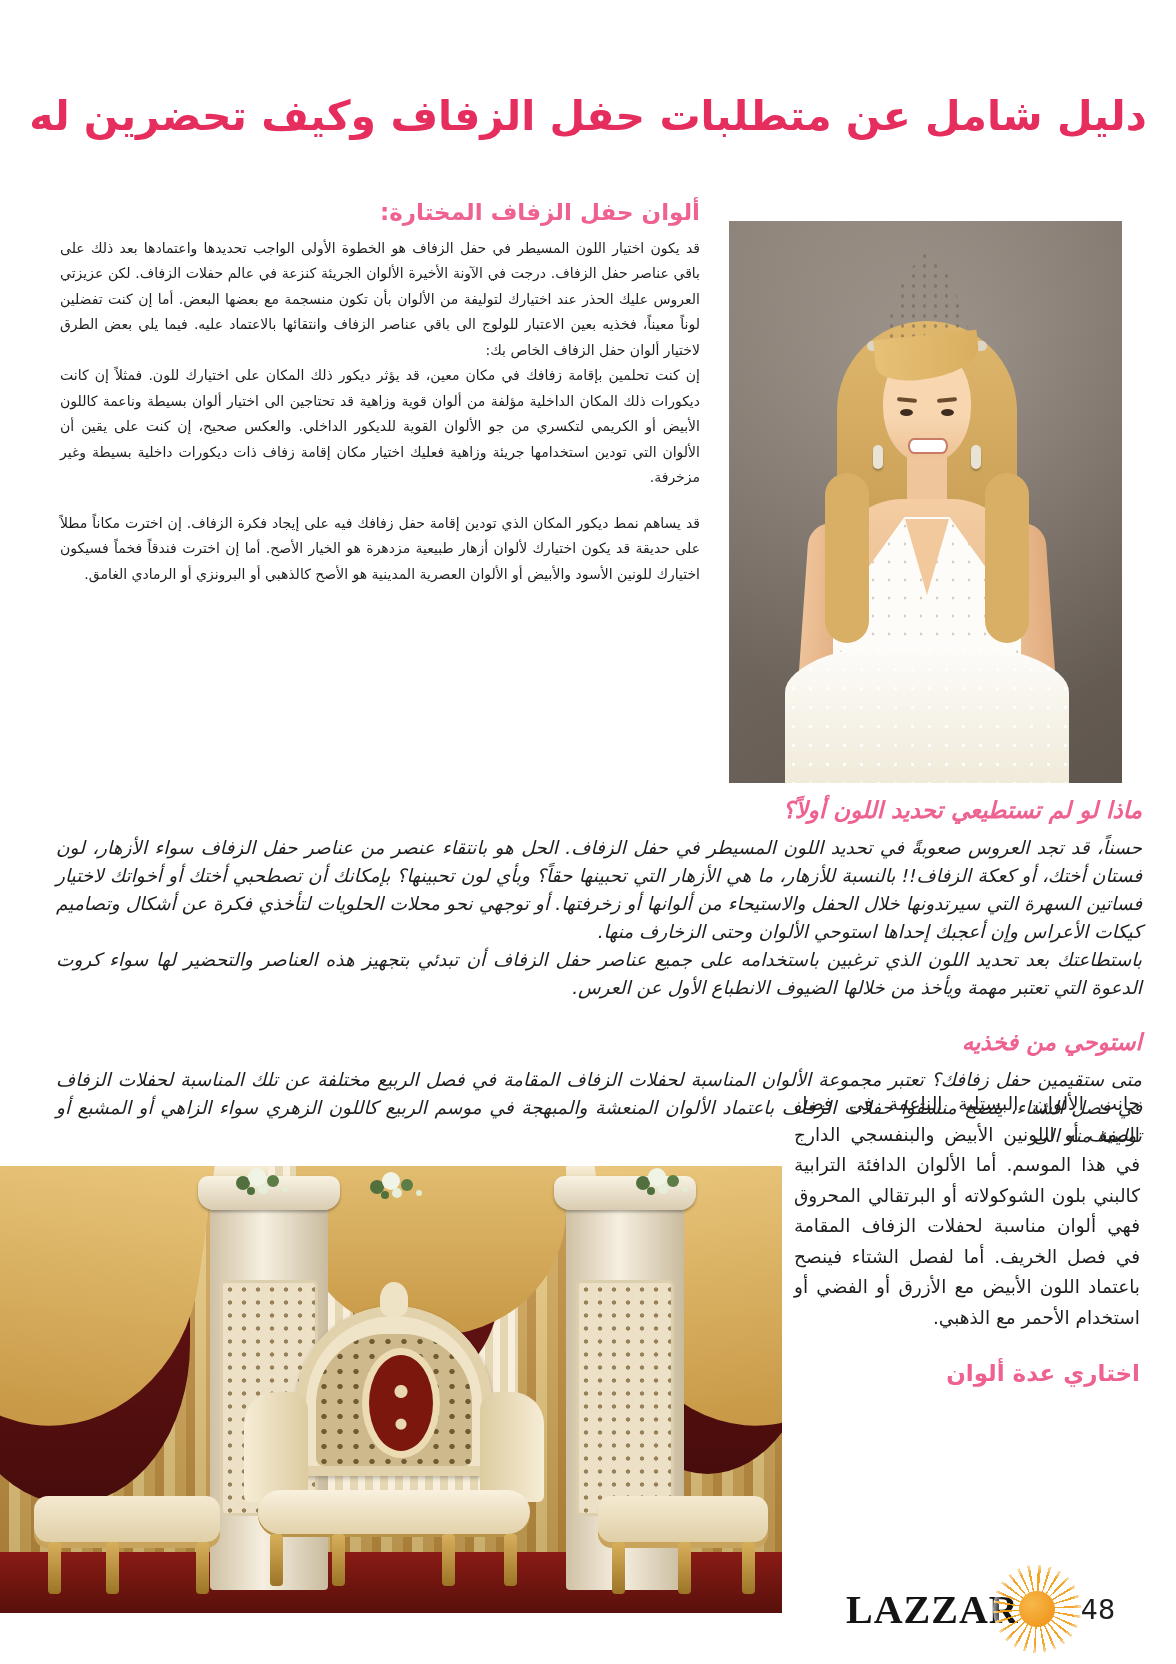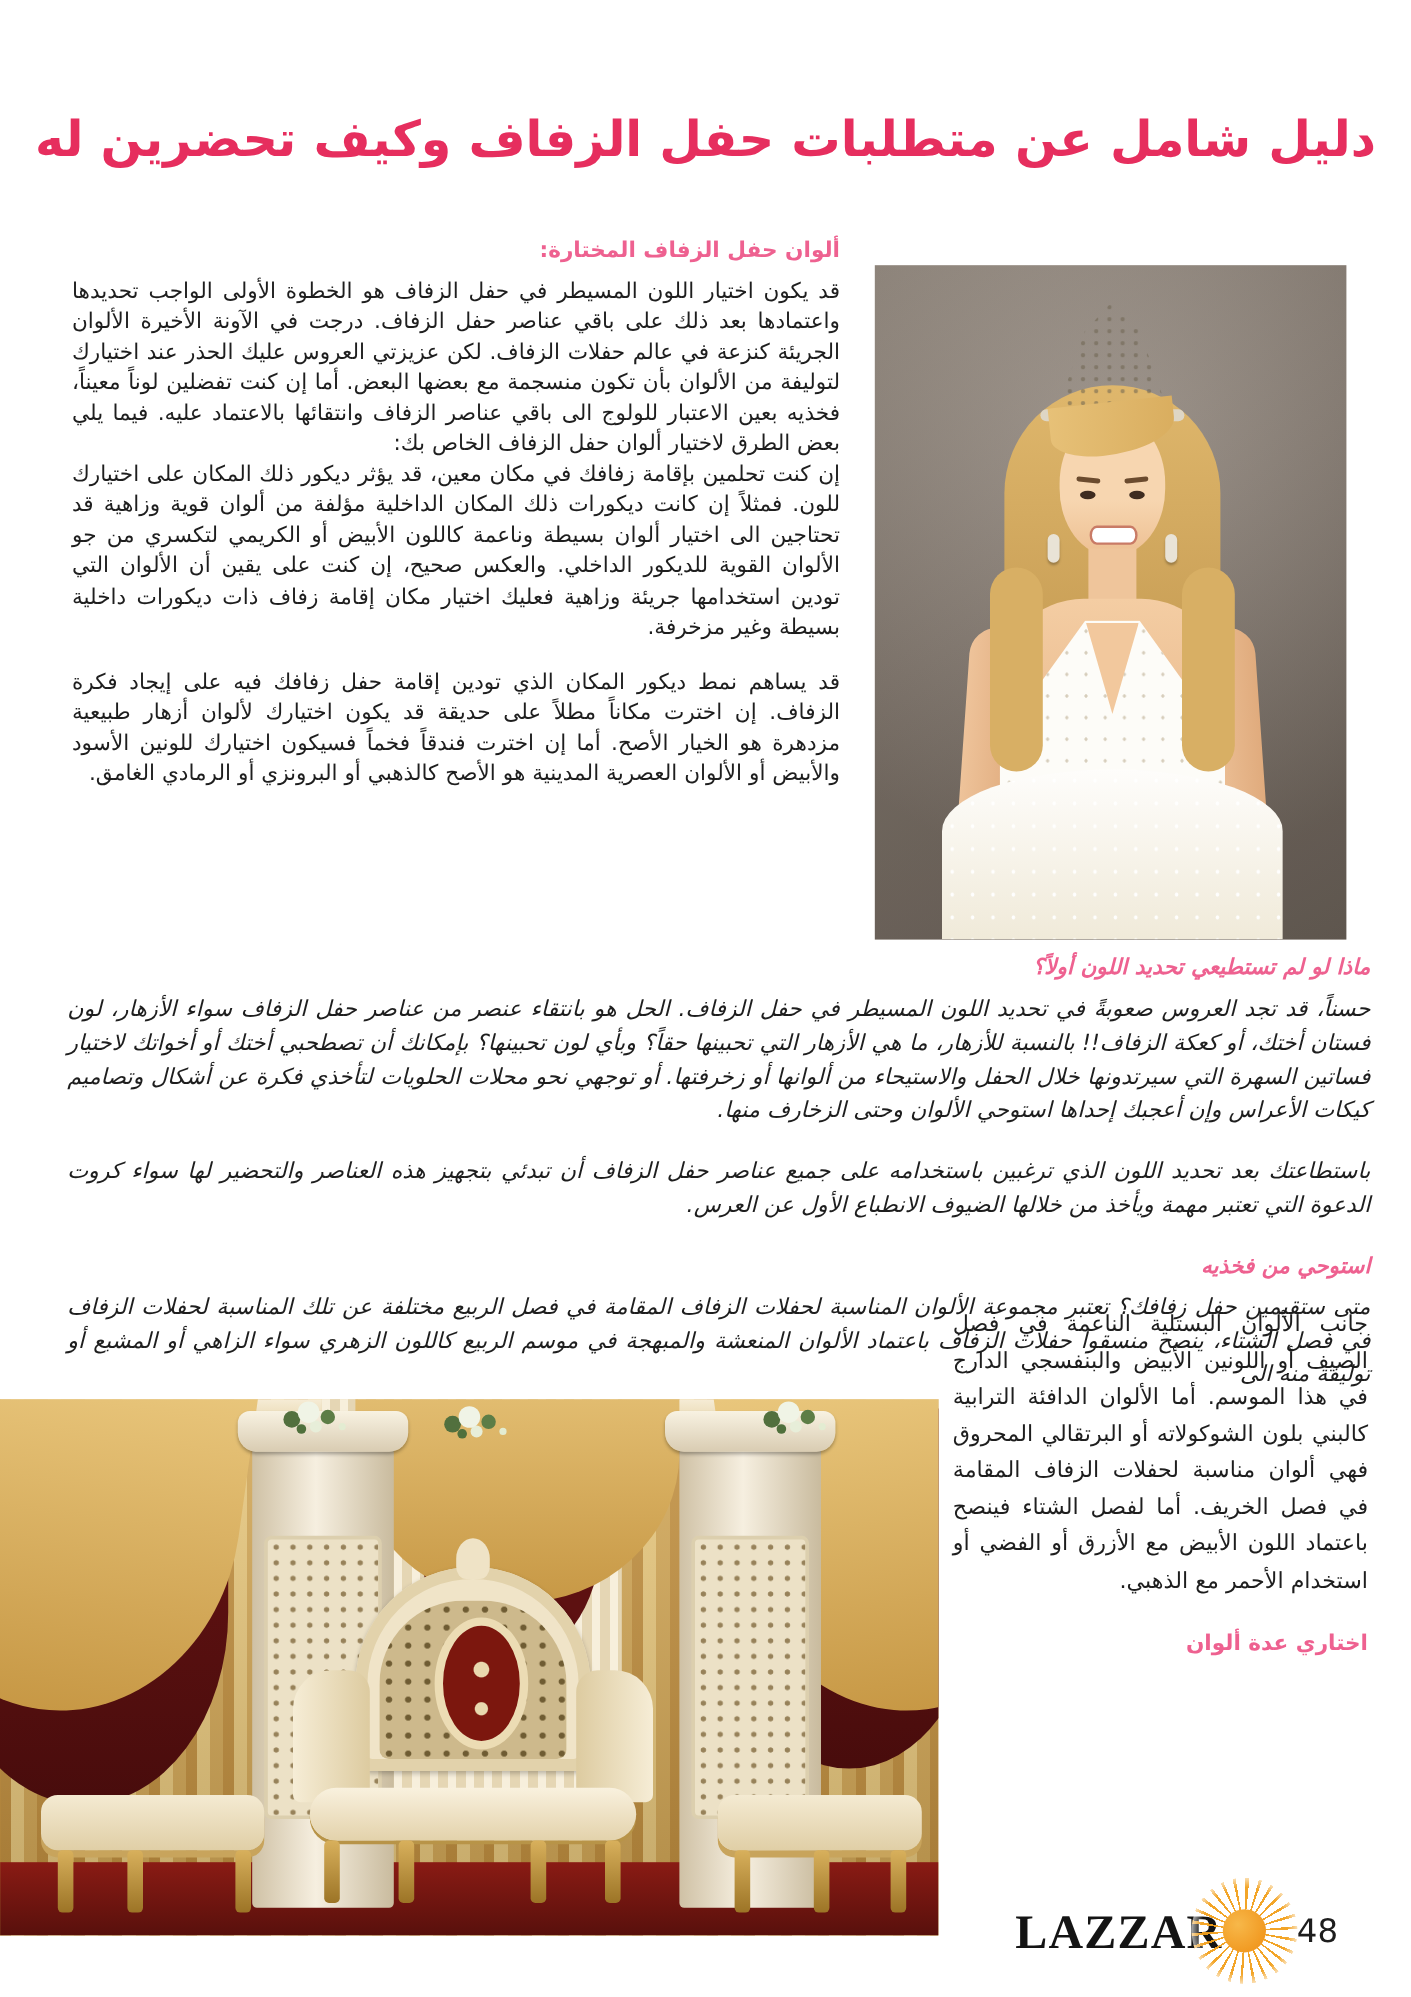--- a/index.html
+++ b/index.html
@@ -5,28 +5,28 @@
   html,body{margin:0;padding:0;background:#ffffff;}
   .page{
     position:relative;width:1176px;height:1664px;margin:0 auto;background:#ffffff;
     overflow:hidden;font-family:"DejaVu Sans",sans-serif;color:#222;
   }
   
   .title{
     position:absolute;top:92px;left:0;width:100%;text-align:center;
     font-size:41px;font-weight:700;color:#e62e5e;letter-spacing:-1px;margin:0;
   }
-  h2.sec{font-size:18px;font-weight:700;color:#ee6190;margin:0 0 9px 0;line-height:1.25;}
-  p.body{margin:0;font-size:18px;line-height:25.5px;text-align:justify;color:#1e1e1e;}
+  h2.sec{font-size:23px;font-weight:700;color:#ee6190;margin:0 0 9px 0;line-height:1.25;}
+  p.body{margin:0;font-size:14px;line-height:25.5px;text-align:justify;color:#1e1e1e;}
   .col-top{position:absolute;top:198px;right:476px;left:60px;}
   .col-top h2.sec.second{margin-top:22px;}
   .col-top p.mt{margin-top:20px;}
   .mid{position:absolute;top:796px;left:56px;width:1086px;font-style:italic;}
   .mid p.body{font-size:18.5px;line-height:28px;}
-  .mid p.mt2{margin-top:23px;}
+  .mid p.mt2{}
   .mid h2.mt3{margin-top:26px;}
   .right-col{position:absolute;top:1089px;left:794px;width:346px;}
   .right-col p.body{font-size:18.5px;line-height:30.5px;}
   .right-col h2.mt3{margin-top:26px;margin-bottom:12px;}
   
   .bride-photo{
     position:absolute;left:729px;top:221px;width:393px;height:562px;overflow:hidden;
     background:linear-gradient(150deg,#978c81 0%,#857a70 45%,#6e645b 100%);
   }
   .bride-photo div{position:absolute;}

